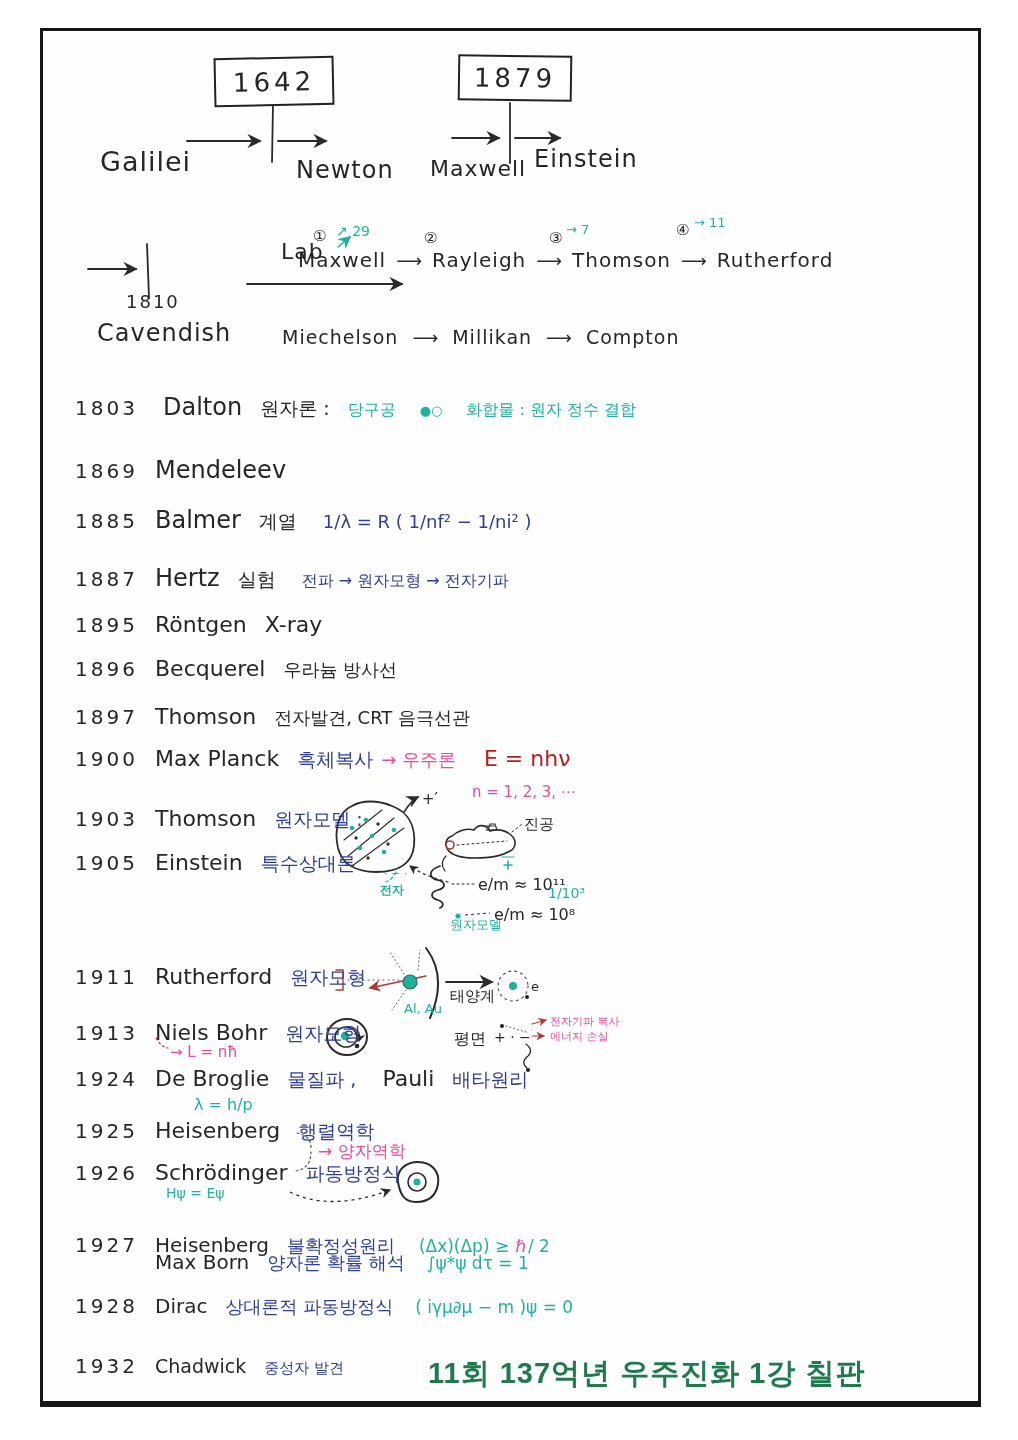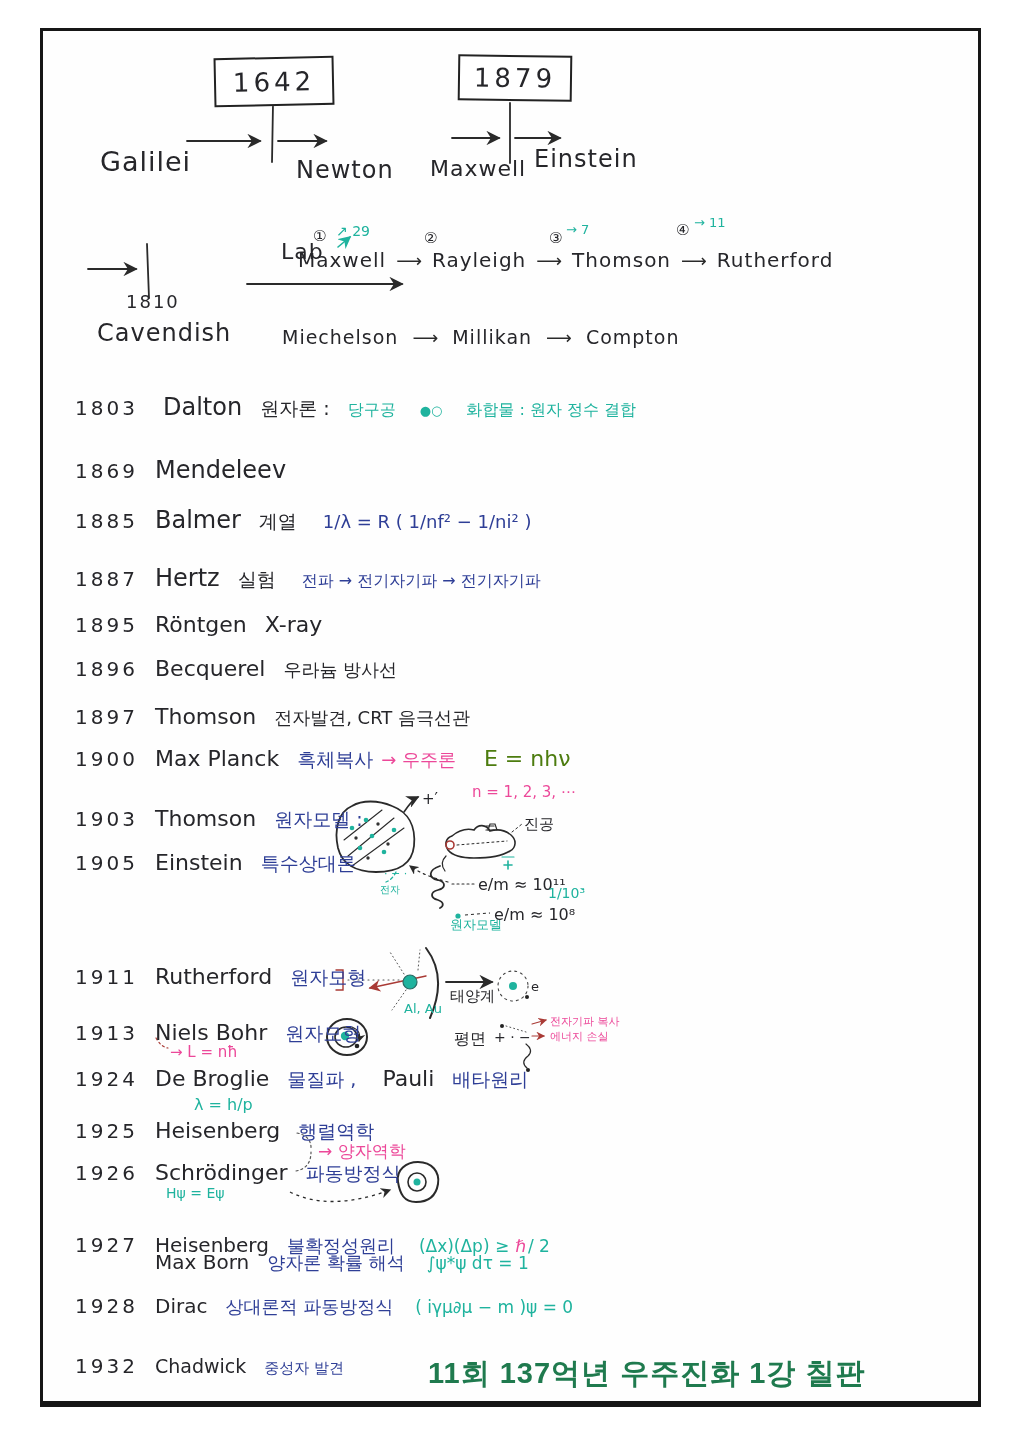--- a/index.html
+++ b/index.html
@@ -10,21 +10,21 @@
   }
   .sheet{
     position:absolute;left:40px;top:28px;width:935px;height:1370px;
     border:3px solid #161616;border-bottom-width:6px;background:#fefefe;
   }
   .lbl{position:absolute;white-space:nowrap;line-height:1.1;}
   .ink{color:#26262a;}
   .blue{color:#2e3e96;}
   .teal{color:#1fb39e;}
   .red{color:#ec4899;}
-  .green{color:#4d7c0f;}
+  .green{color:#b91c1c;}
   .hand{letter-spacing:1px;}
   .yearbox{
     position:absolute;border:2px solid #222;display:flex;align-items:center;
     justify-content:center;font-size:26px;letter-spacing:4px;background:#fff;
   }
   .trow{position:absolute;left:75px;display:flex;align-items:baseline;}
   .trow .yr{display:inline-block;width:80px;font-size:20px;letter-spacing:3px;color:#26262a;}
   .trow .part{display:inline-block;}
   .chainrow{position:absolute;display:flex;align-items:baseline;column-gap:10px;}
   .chainrow .nm{font-size:20px;letter-spacing:1px;}
@@ -223,21 +223,21 @@
 <div class="trow" style="top:506px;">
     <span class="yr hand">1885</span>
     <span class="part ink" style="font-size: 24px; margin-left: 0px;">Balmer</span>
     <span class="part ink" style="font-size: 19px; margin-left: 18px;">계열</span>
     <span class="part blue" style="font-size: 18px; margin-left: 26px;">1/λ = R ( 1/nf² − 1/ni² )</span>
   </div>
 <div class="trow" style="top:564px;">
     <span class="yr hand">1887</span>
     <span class="part ink" style="font-size: 24px; margin-left: 0px;">Hertz</span>
     <span class="part ink" style="font-size: 19px; margin-left: 18px;">실험</span>
-    <span class="part blue" style="font-size: 16px; margin-left: 26px;">전파 → 전기자기파 → 전기자기파</span>
+    <span class="part blue" style="font-size: 16px; margin-left: 26px;">전파 → 원자모형 → 전자기파</span>
   </div>
 <div class="trow" style="top:612px;">
     <span class="yr hand">1895</span>
     <span class="part ink" style="font-size: 22px; margin-left: 0px;">Röntgen</span>
     <span class="part ink" style="font-size: 22px; margin-left: 18px;">X-ray</span>
   </div>
 <div class="trow" style="top:656px;">
     <span class="yr hand">1896</span>
     <span class="part ink" style="font-size: 22px; margin-left: 0px;">Becquerel</span>
     <span class="part ink" style="font-size: 18px; margin-left: 18px; text-align: center;">우라늄 방사선</span>
@@ -313,21 +313,21 @@
   </div>
 <div class="trow" style="top:1354px;">
     <span class="yr hand">1932</span>
     <span class="part ink" style="font-size: 19px; margin-left: 0px;">Chadwick</span>
     <span class="part blue" style="font-size: 15px; margin-left: 18px;">중성자 발견</span>
   </div>
 
 <span class="lbl red" style="left:472px;top:784px;font-size:15px;">n = 1, 2, 3, ⋯</span>
 <span class="lbl" style="left:422px;top:791px;font-size:15px;">+′</span>
 <span class="lbl" style="left:524px;top:816px;font-size:15px;">진공</span>
-<span class="lbl teal" style="left:380px;top:884px;font-size:10px;">전자</span>
+<span class="lbl teal" style="left:380px;top:884px;font-size:12px;font-weight:bold;">전자</span>
 <span class="lbl teal" style="left:384px;top:868px;font-size:11px;">· − ·</span>
 <span class="lbl" style="left:478px;top:876px;font-size:16px;">e/m ≈ 10¹¹</span>
 <span class="lbl teal" style="left:548px;top:886px;font-size:14px;">1/10³</span>
 <span class="lbl teal" style="left:450px;top:918px;font-size:13px;">원자모델</span>
 <span class="lbl" style="left:494px;top:906px;font-size:16px;">e/m ≈ 10⁸</span>
 <span class="lbl" style="left:450px;top:988px;font-size:15px;">태양계</span>
 <span class="lbl teal" style="left:404px;top:1002px;font-size:13px;">Al, Au</span>
 <span class="lbl" style="left:531px;top:980px;font-size:13px;">e</span>
 <span class="lbl red" style="left:170px;top:1044px;font-size:15px;">→ L = nħ</span>
 <span class="lbl" style="left:454px;top:1030px;font-size:16px;">평면</span>

